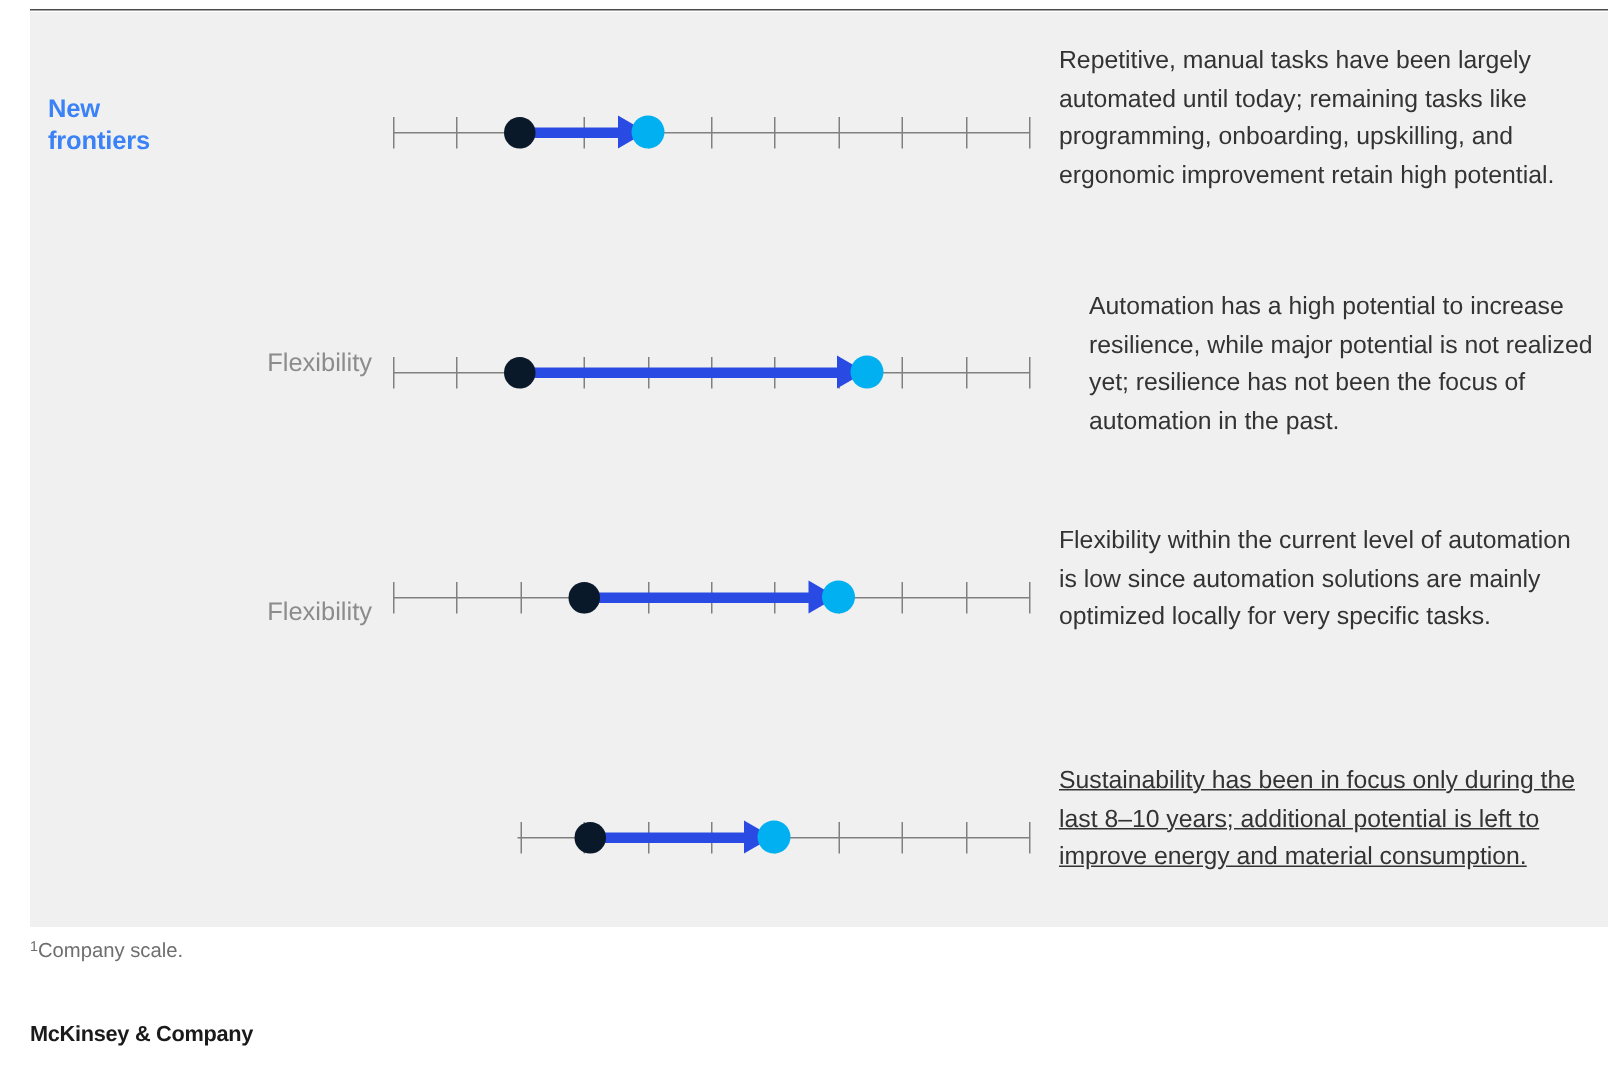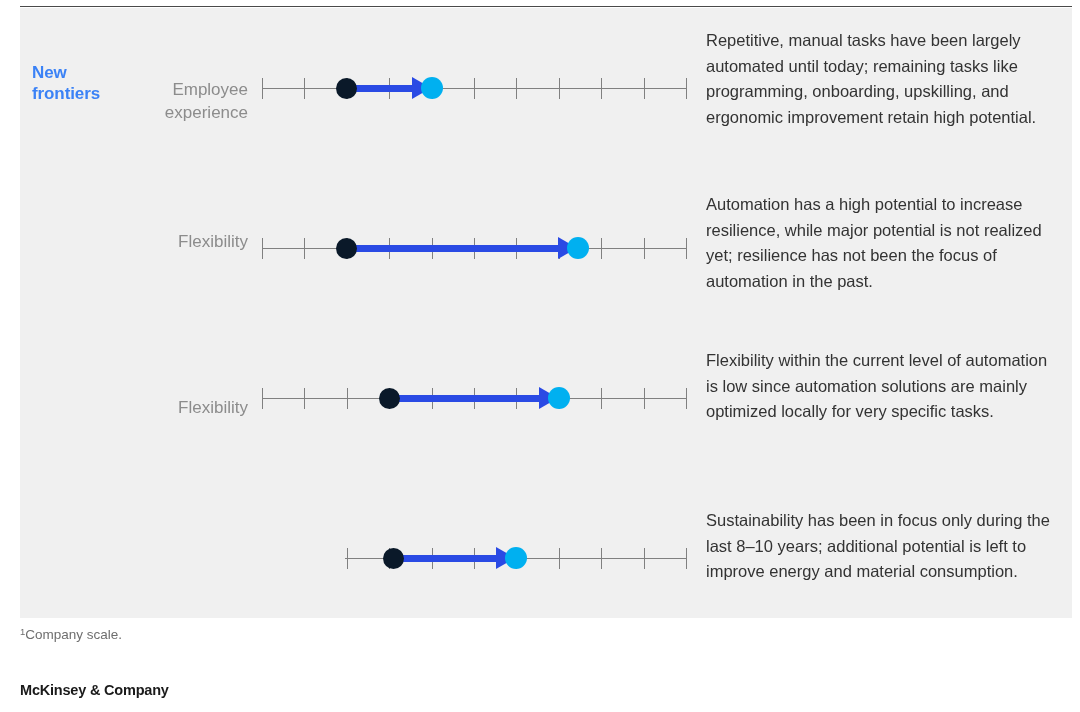--- a/index.html
+++ b/index.html
@@ -125,23 +125,23 @@
   
   .desc {
     position: absolute;
     left: 706px;
     width: 345px;
     font-size: 16.5px;
     color: #333333;
     line-height: 25.5px;
   }
   .row-0 .desc { top: 8px; }
-  .row-1 .desc { top: 12px; }
+  .row-1 .desc { top: 12px; margin-left: 20px; }
   .row-2 .desc { top: 18px; }
-  .row-3 .desc { top: 18px; }
+  .row-3 .desc { top: 18px; text-decoration: underline; }
 
   
   #footnote {
     position: absolute;
     left: 20px;
     top: 626px;
     font-size: 13.5px;
     color: #6e6e6e;
   }
   #footnote sup { font-size: 9.5px; vertical-align: 4px; }
@@ -157,21 +157,20 @@
 </style>
 </head>
 <body>
 
 <div id="top-rule"></div>
 <div id="panel"></div>
 
 <div id="category-title">New<br>frontiers</div>
 
 <div class="row row-0">
-  <div class="row-label">Employee<br>experience</div>
   <div class="scale" style="left: 0px;">
       <div class="axis-line" style="left: 262px; width: 424px; top: 68px;"></div>
       <div class="tick" style="left: 262px; top: 58px;"></div>
       <div class="tick" style="left: 304.4px; top: 58px;"></div>
       <div class="tick" style="left: 346.8px; top: 58px;"></div>
       <div class="tick" style="left: 389.2px; top: 58px;"></div>
       <div class="tick" style="left: 431.6px; top: 58px;"></div>
       <div class="tick" style="left: 474px; top: 58px;"></div>
       <div class="tick" style="left: 516.4px; top: 58px;"></div>
       <div class="tick" style="left: 558.8px; top: 58px;"></div>

